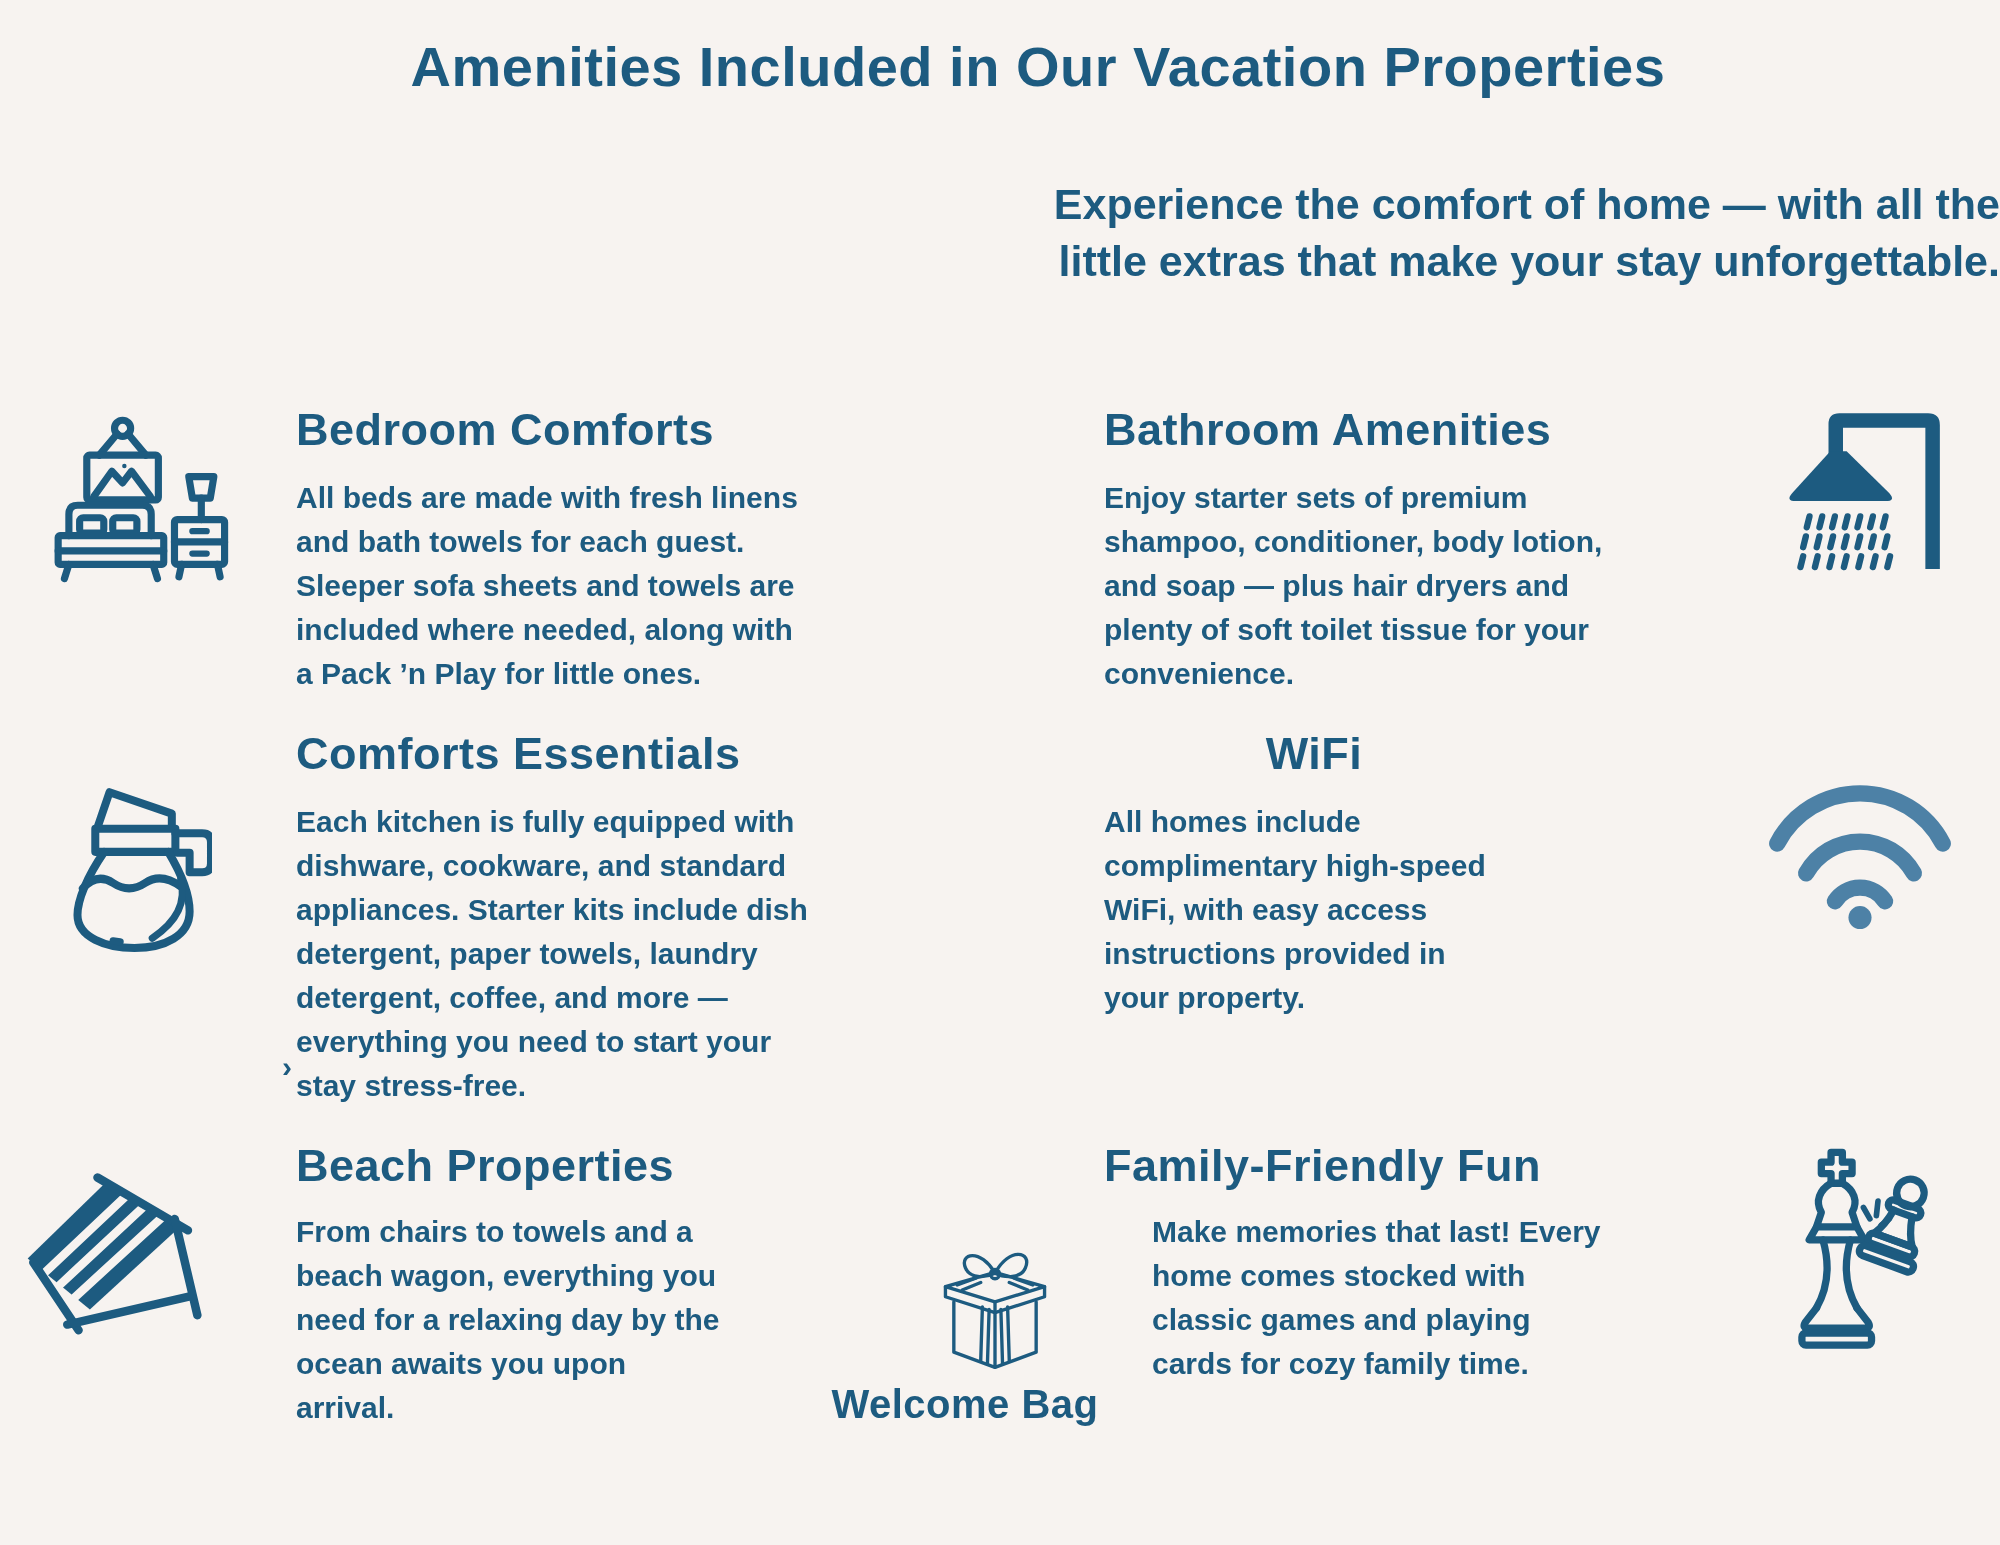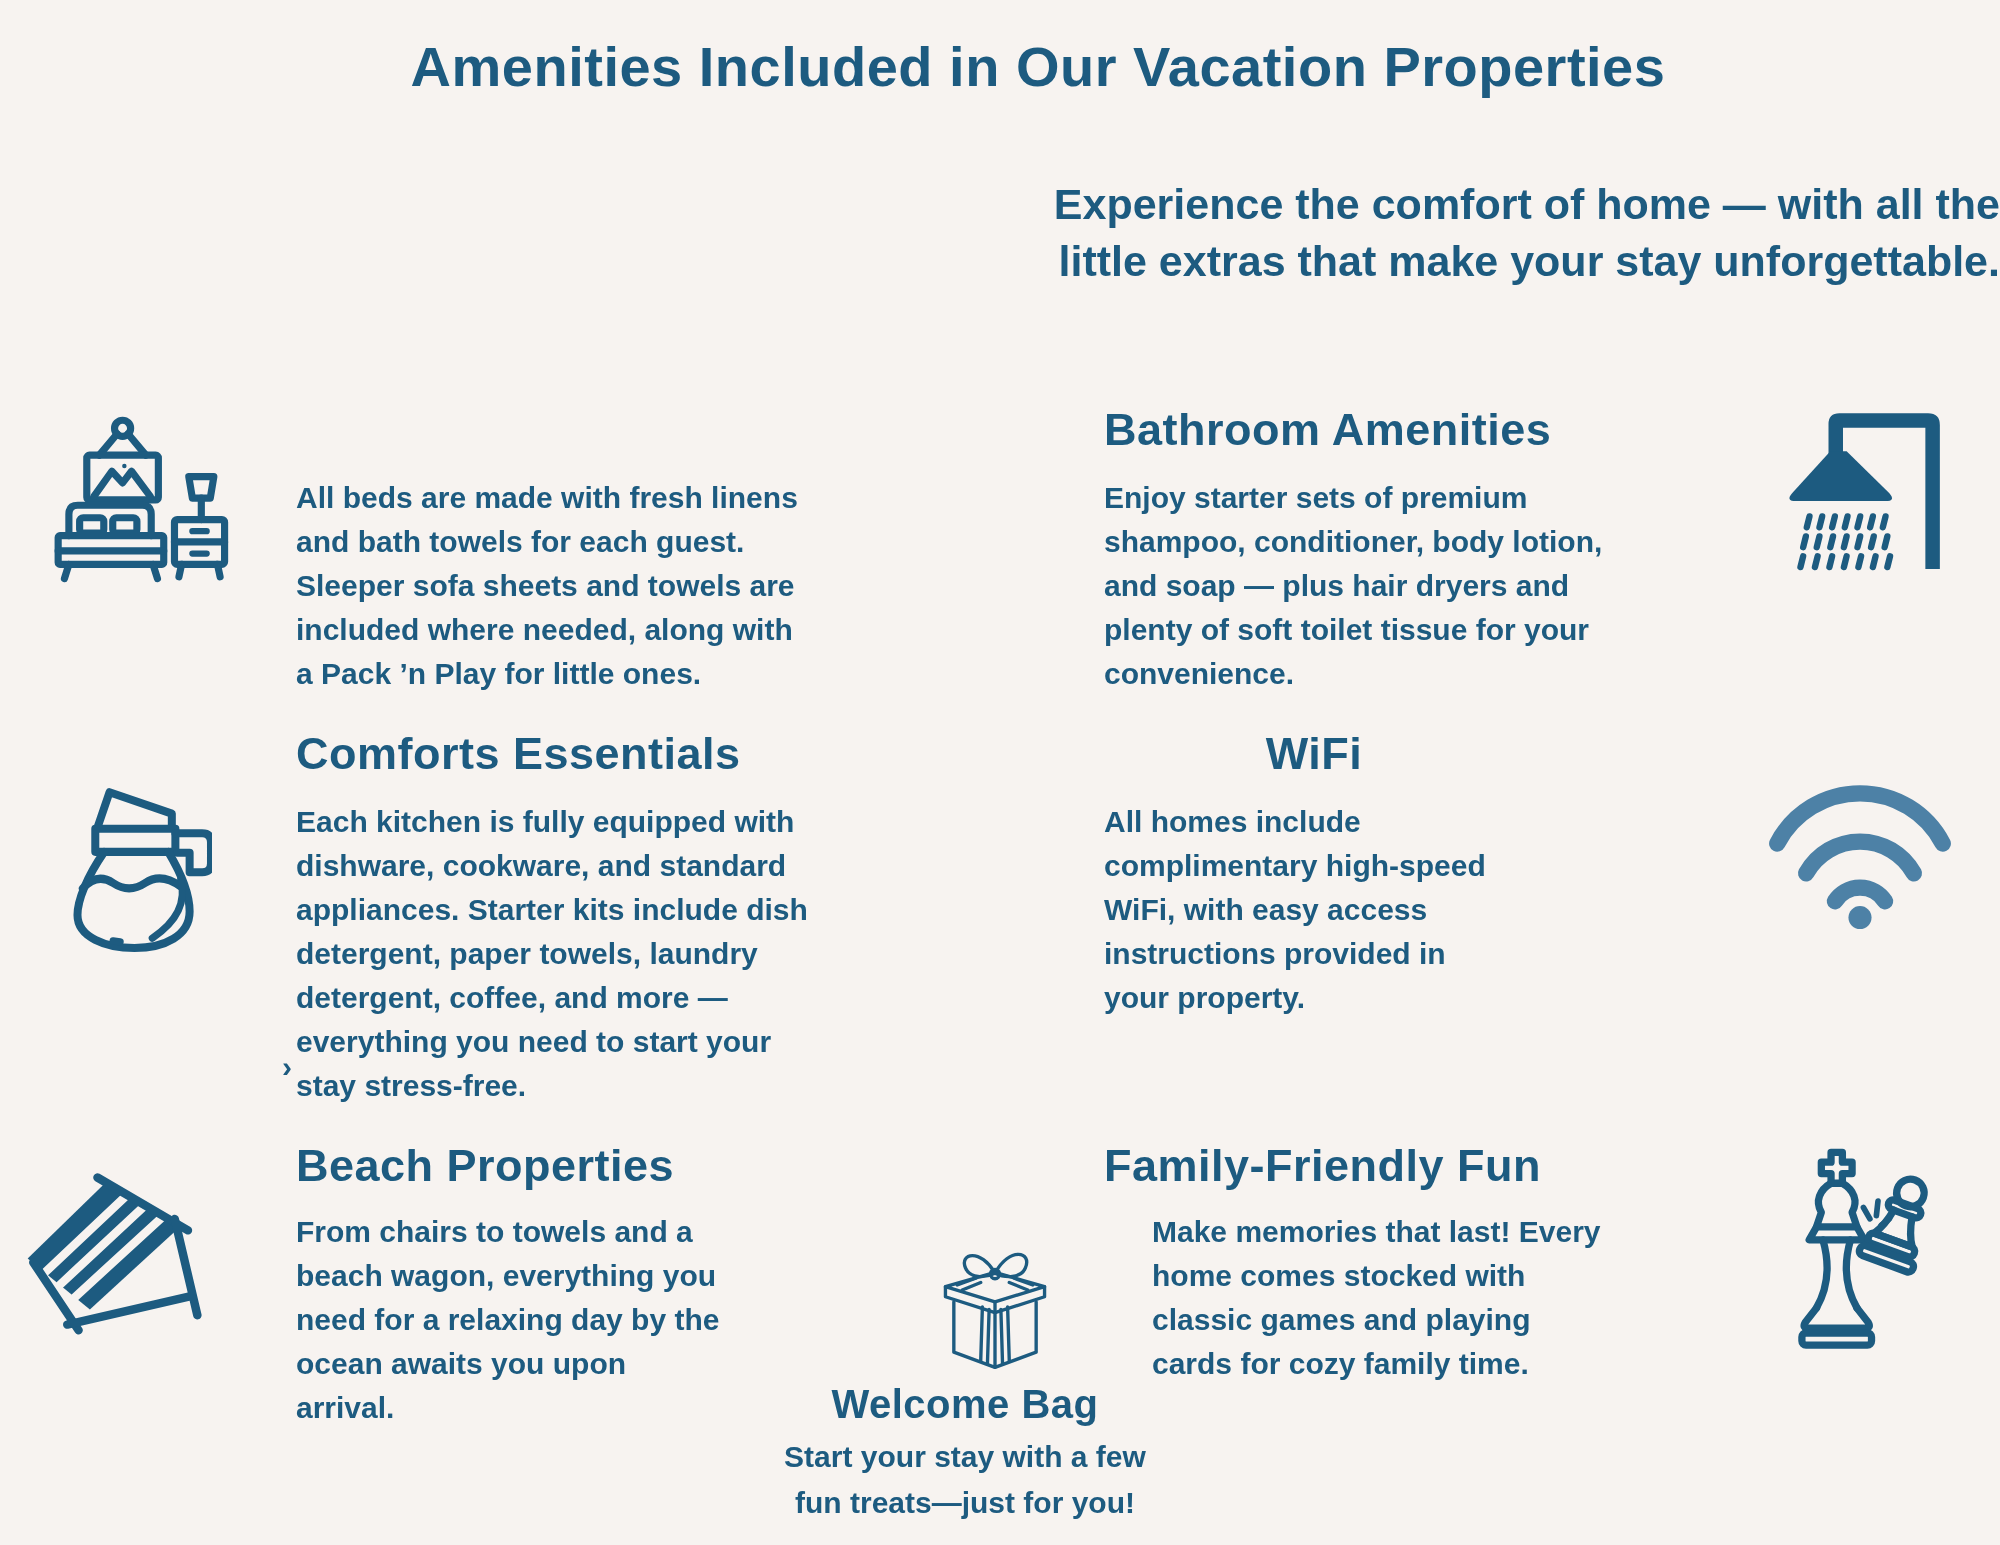--- a/index.html
+++ b/index.html
@@ -102,20 +102,21 @@
       <path d="M18,153 L136,153"></path>
       <path d="M30,168 L25,184 M124,168 L129,184"></path>
       <path d="M164,70 L192,70 L188,94 L168,94 Z"></path>
       <path d="M178,94 L178,118"></path>
       <rect x="148" y="118" width="56" height="50" rx="3"></rect>
       <path d="M148,143 L204,143"></path>
       <path d="M168,131 L184,131 M168,156 L184,156" stroke-width="7"></path>
       <path d="M156,168 L153,182 M196,168 L199,182"></path>
     </svg>
   </div>
+  <div class="abs h2" id="bedroom-heading">Bedroom Comforts</div>
   <div class="abs body-text" id="bedroom-body">All beds are made with fresh linens
 and bath towels for each guest.
 Sleeper sofa sheets and towels are
 included where needed, along with
 a Pack ’n Play for little ones.</div>
 
   <div class="abs h2" id="bathroom-heading">Bathroom Amenities</div>
   <div class="abs body-text" id="bathroom-body">Enjoy starter sets of premium
 shampoo, conditioner, body lotion,
 and soap — plus hair dryers and
@@ -223,16 +224,14 @@
       <path d="M16,62 L75,45 L134,62 L75,80 Z"></path>
       <path d="M16,62 L16,74 L75,93 L134,74 L134,62"></path>
       <path d="M75,80 L75,93"></path>
       <path d="M26,80 L26,140 L75,158 L124,140 L124,80"></path>
       <path d="M75,93 L75,158"></path>
       <path d="M52,52 L30,60 M58,57 L36,66 M98,52 L120,60 M92,57 L114,66"></path>
       <path d="M60,86 L58,150 M68,89 L66,154 M82,89 L84,154 M90,86 L92,150"></path>
     </svg>
   </div>
   <div class="abs h2 centered" id="welcome-heading">Welcome Bag</div>
-  <div class="abs body-text centered" id="welcome-body">Start your stay with a few
-fun treats—just for you!</div>
 
 </div>
 
 </body></html>

